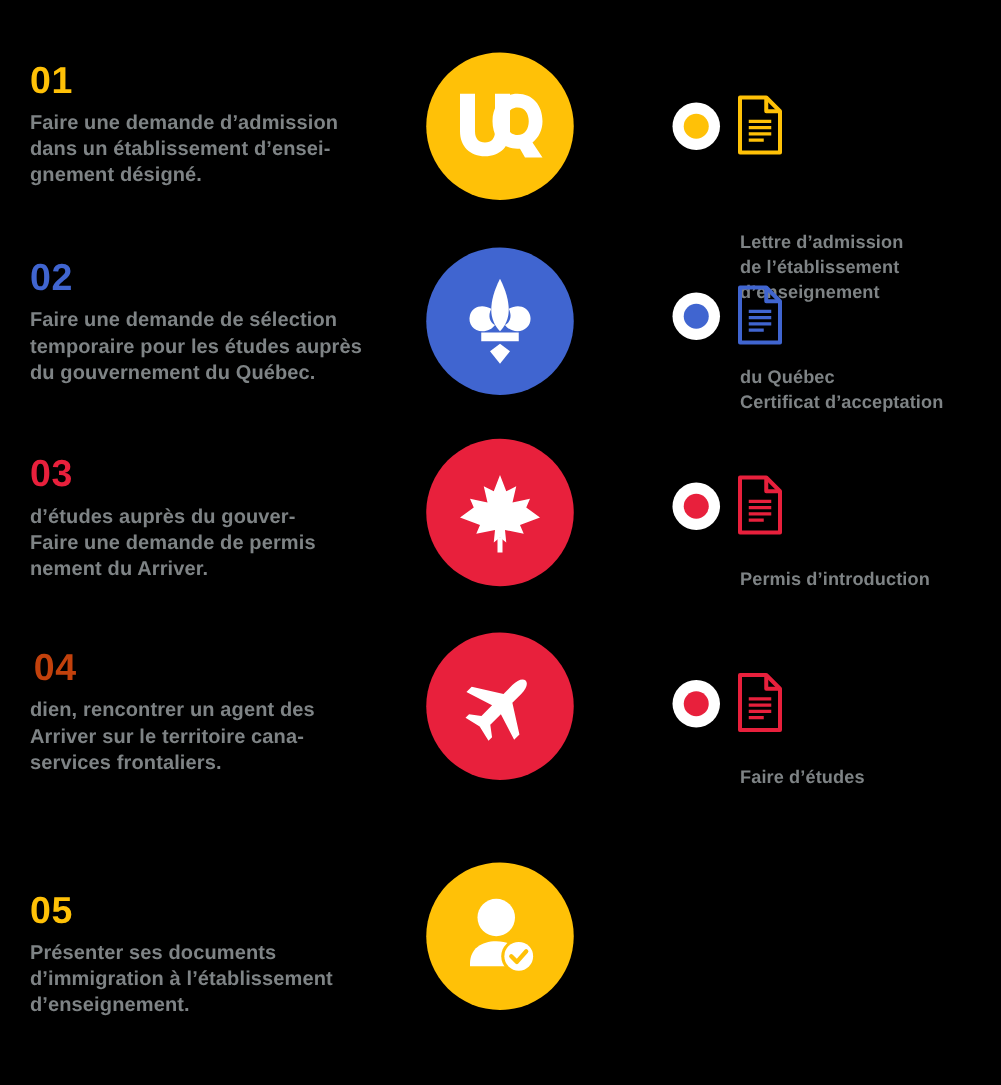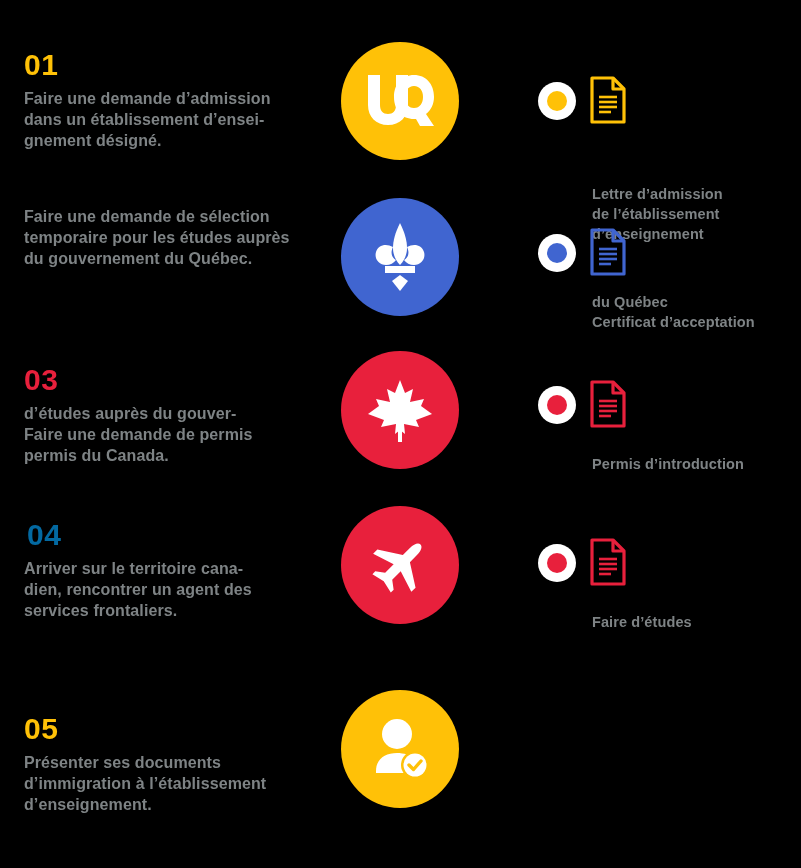--- a/index.html
+++ b/index.html
@@ -112,20 +112,21 @@
       <div class="doc-label" style="top:58px;margin-top:44px;">
         <div>Lettre d’admission</div>
         <div>de l’établissement</div>
         <div>d’enseignement</div>
       </div>
     </div>
   </div>
 
   <div class="step-row" style="top:206px;">
     <div class="step-text">
+      <div class="step-number" style="color:#4065d0;">02</div>
       <div class="step-desc">
         <div>Faire une demande de sélection</div>
         <div>temporaire pour les études auprès</div>
         <div>du gouvernement du Québec.</div>
       </div>
     </div>
     <div class="circle-icon" style="top:-8px;background:#4065d0;">
       <svg width="64" height="72" viewBox="0 0 64 72" aria-hidden="true">
         <path d="M32 2 C27 12 25 20 25 27 C25 34 28 40 32 44 C36 40 39 34 39 27 C39 20 37 12 32 2 Z" fill="#ffffff"></path>
         <path d="M25 26 C18 22 10 24 8 31 C6 38 11 44 18 44 C22 44 26 42 28 39 C24 37 22 32 25 26 Z" fill="#ffffff"></path>
@@ -154,21 +155,21 @@
       </div>
     </div>
   </div>
 
   <div class="step-row" style="top:363px;">
     <div class="step-text">
       <div class="step-number" style="color:#e8203c;">03</div>
       <div class="step-desc">
         <div>d’études auprès du gouver-</div>
         <div>Faire une demande de permis</div>
-        <div>permis du Canada.</div>
+        <div>nement du Arriver.</div>
       </div>
     </div>
     <div class="circle-icon" style="top:-12px;background:#e8203c;">
       <svg width="72" height="72" viewBox="0 0 72 72" aria-hidden="true">
         <path d="M36 6 L41 19 L49 15 L46 28 L60 25 L57 32 L68 40 L52 46 L55 53 L40 50 L41 60 L36 56 L31 60 L32 50 L17 53 L20 46 L4 40 L15 32 L12 25 L26 28 L23 15 L31 19 Z" fill="#ffffff"></path>
         <rect x="34" y="56" width="4" height="12" fill="#ffffff"></rect>
       </svg>
     </div>
     <div class="doc-group" style="top:23px;">
       <div class="doc-bullet" style="top:0;">
@@ -185,24 +186,24 @@
         </svg>
       </div>
       <div class="doc-label" style="top:68px;">
         <div>Permis d’introduction</div>
       </div>
     </div>
   </div>
 
   <div class="step-row" style="top:518px;">
     <div class="step-text" style="left:27px;">
-      <div class="step-number" style="color:#0369a1;">04</div>
+      <div class="step-number" style="color:#c2410c;">04</div>
       <div class="step-desc" style="margin-left:-3px;">
+        <div>dien, rencontrer un agent des</div>
         <div>Arriver sur le territoire cana-</div>
-        <div>dien, rencontrer un agent des</div>
         <div>services frontaliers.</div>
       </div>
     </div>
     <div class="circle-icon" style="top:-12px;background:#e8203c;">
       <svg width="62" height="62" viewBox="0 0 62 62" aria-hidden="true">
         <g transform="rotate(45 31 31)">
           <path d="M31 2 C34 2 36 6 36 12 L36 22 L58 36 L58 42 L36 35 L36 47 L44 53 L44 57 L31 54 L18 57 L18 53 L26 47 L26 35 L4 42 L4 36 L26 22 L26 12 C26 6 28 2 31 2 Z" fill="#ffffff"></path>
         </g>
       </svg>
     </div>

